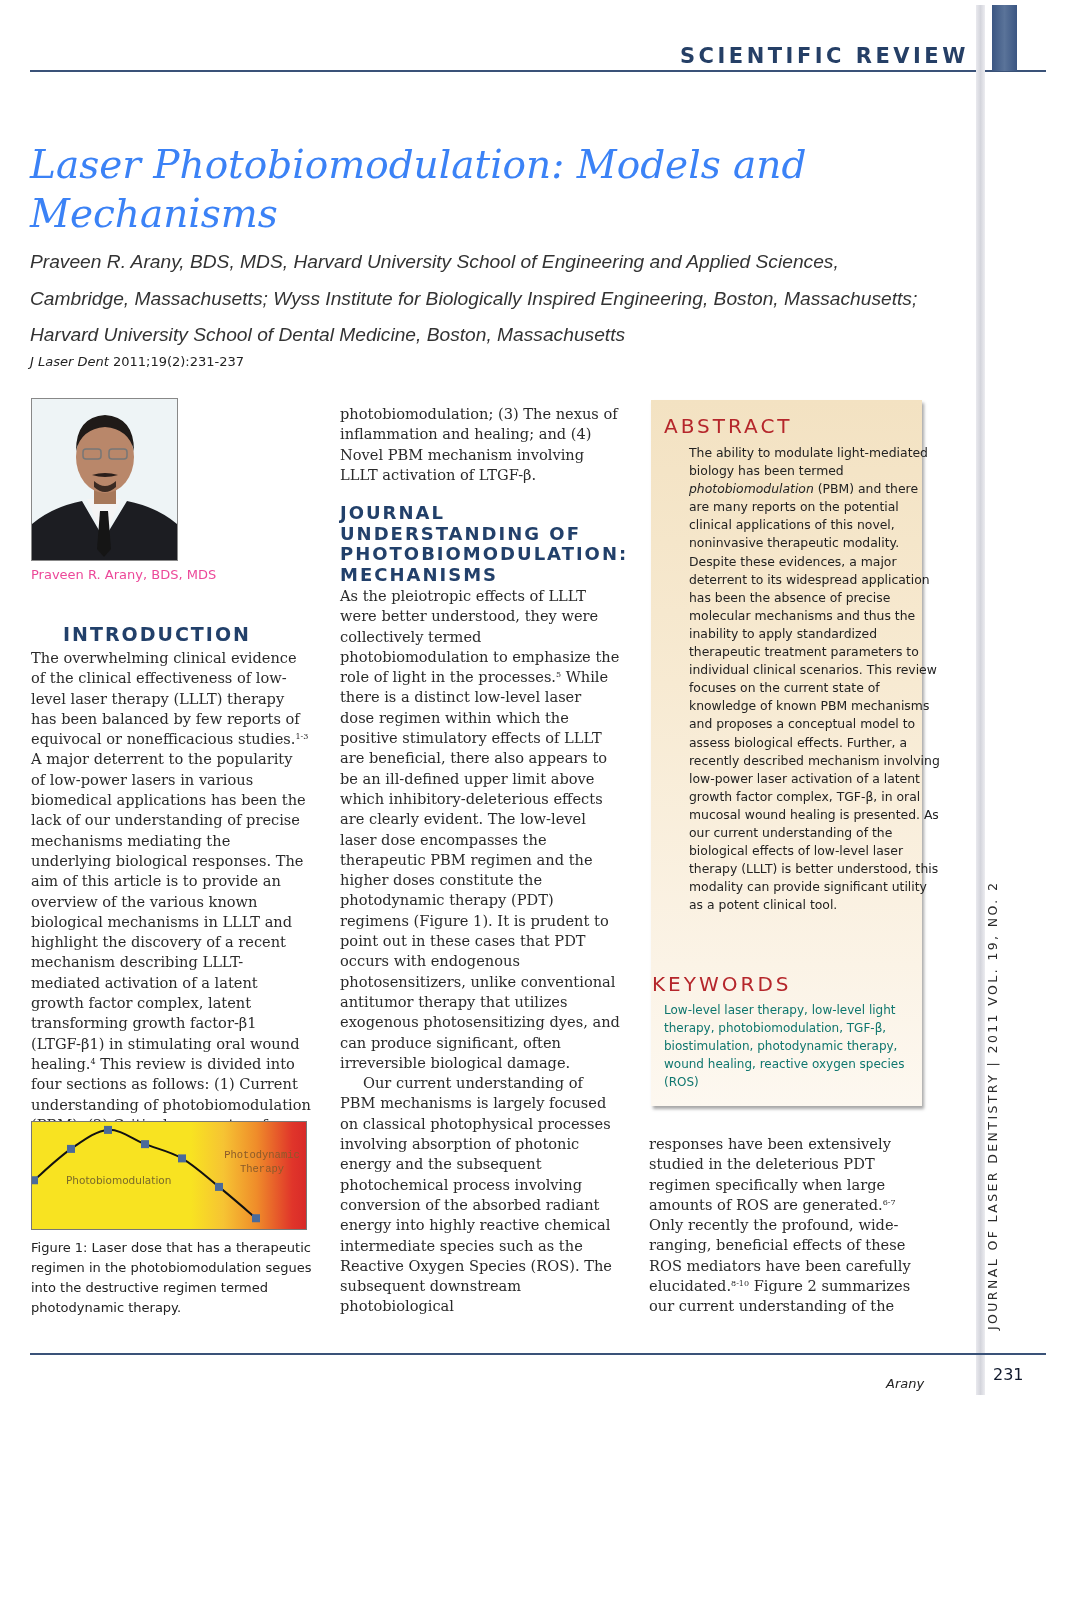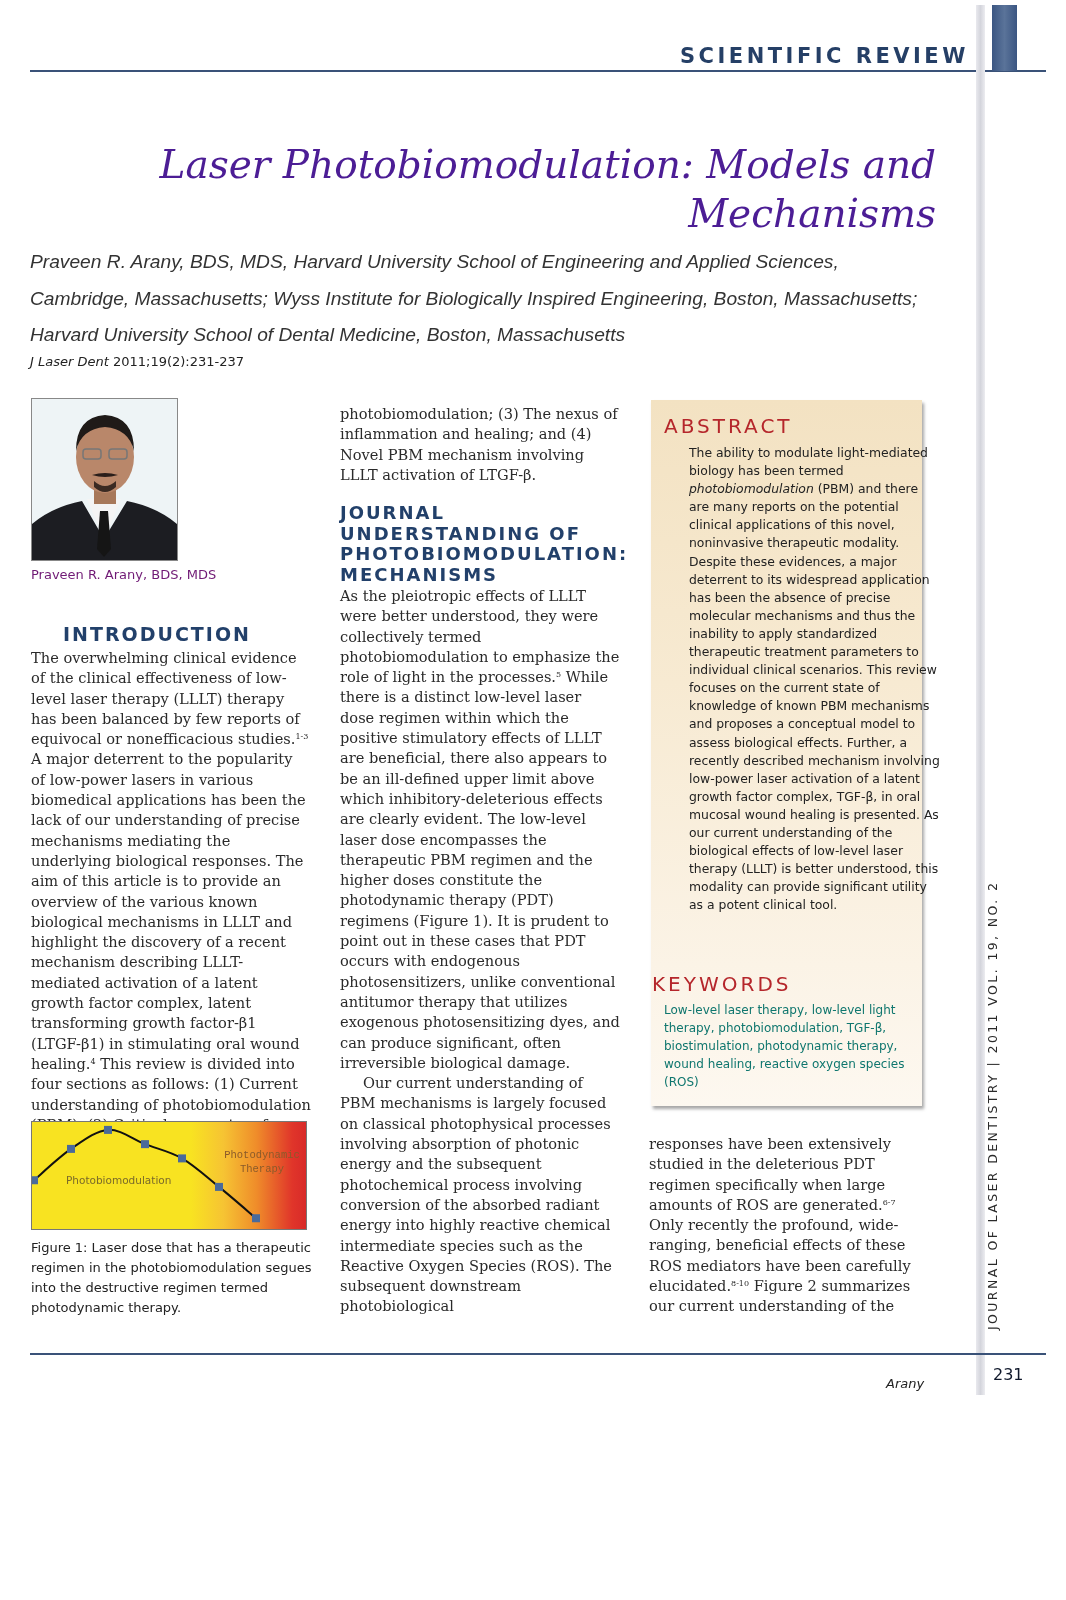--- a/index.html
+++ b/index.html
@@ -3,26 +3,26 @@
 <meta charset="utf-8">
 <style>
   html, body { margin:0; padding:0; background:#ffffff; }
   body { width:1066px; height:1600px; position:relative; overflow:hidden; font-family:"Liberation Serif", serif; color:#222; }
   .abs { position:absolute; }
   .section-label { left:680px; top:44px; font-family:"DejaVu Sans", sans-serif; font-size:21px; letter-spacing:3.5px; color:#253f66; font-weight:bold; }
   .top-rule { left:30px; top:70px; width:1016px; height:2px; background:#3a5278; }
   .bottom-rule { left:30px; top:1353px; width:1016px; height:2px; background:#3a5278; }
   .side-bar-light { left:976px; top:5px; width:9px; height:1390px; background:linear-gradient(to right,#e9e9ee,#d4d5dc,#ececf0); }
   .tab-block { left:992px; top:5px; width:25px; height:66px; background:linear-gradient(to right,#3b5682,#5a7399,#3b5682); }
-  .title { left:36px; top:140px; width:900px; font-family:"DejaVu Serif", serif; font-style:italic; font-size:39px; line-height:49px; color:#4c1d95;text-align:right; }
+  .title { left:30px; top:140px; width:900px; font-family:"DejaVu Serif", serif; font-style:italic; font-size:39px; line-height:49px; color:#3b82f6; }
   .authors { left:30px; top:244px; width:900px; font-family:Liberation Sans, sans-serif; font-style:italic; font-size:19.2px; line-height:36.5px; color:#333; }
   .citation { left:30px; top:354px; font-family:"DejaVu Sans", sans-serif; font-size:13px; color:#222; }
   .citation i { font-style:italic; }
   .photo { left:31px; top:398px; width:145px; height:161px; border:1px solid #888; background:linear-gradient(#f1f6f8,#e2ecf0); overflow:hidden; }
-  .photo-caption { left:31px; top:567px; font-family:"DejaVu Sans", sans-serif; font-size:13px; color:#701a75; }
+  .photo-caption { left:31px; top:567px; font-family:"DejaVu Sans", sans-serif; font-size:13px; color:#ec4899; }
   .h2 { font-family:"DejaVu Sans", sans-serif; font-weight:bold; color:#22406a; letter-spacing:2px; }
   .col { font-family:"DejaVu Serif", serif; font-size:14.6px; line-height:20.3px; color:#2a2a2a; }
   .col p { margin:0; }
   .col sup { font-size:8px; vertical-align:5px; line-height:0; }
   .col1 { left:31px; width:280px; }
   .col2 { left:340px; width:280px; }
   .col3 { left:649px; width:280px; }
   .intro-h { left:31px; top:623px; font-size:19px;margin-left:32px; }
   .intro-body { top:648px; }
   .col2-top { top:404px; }

